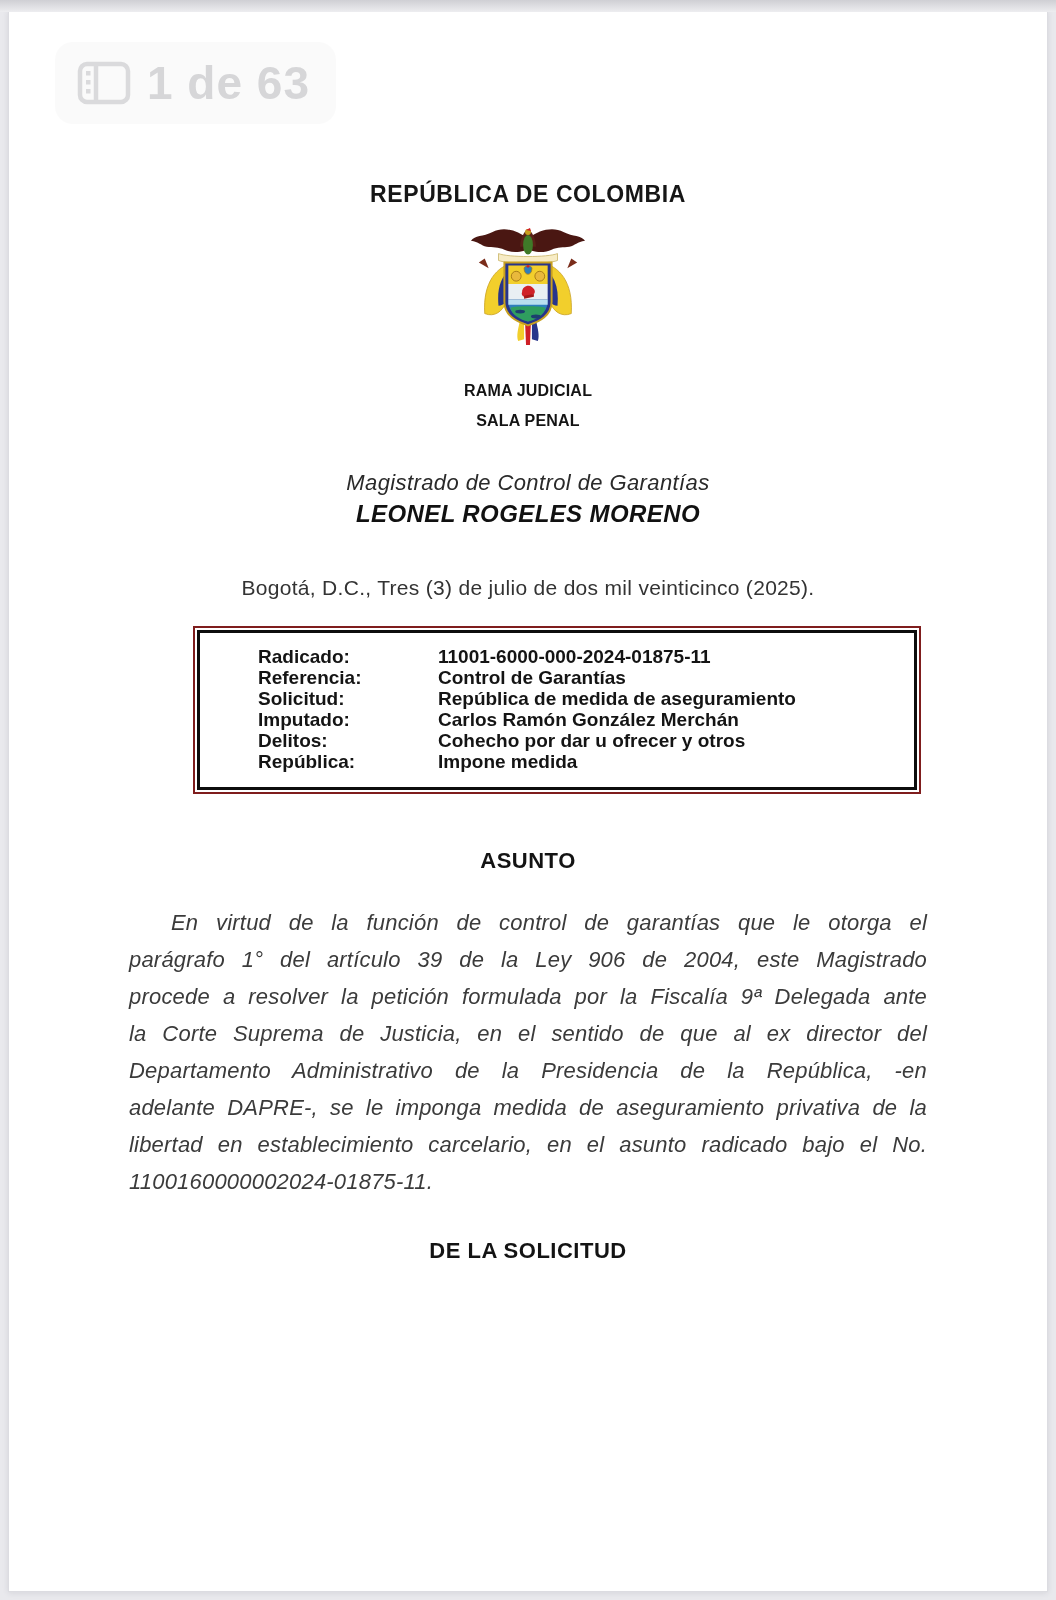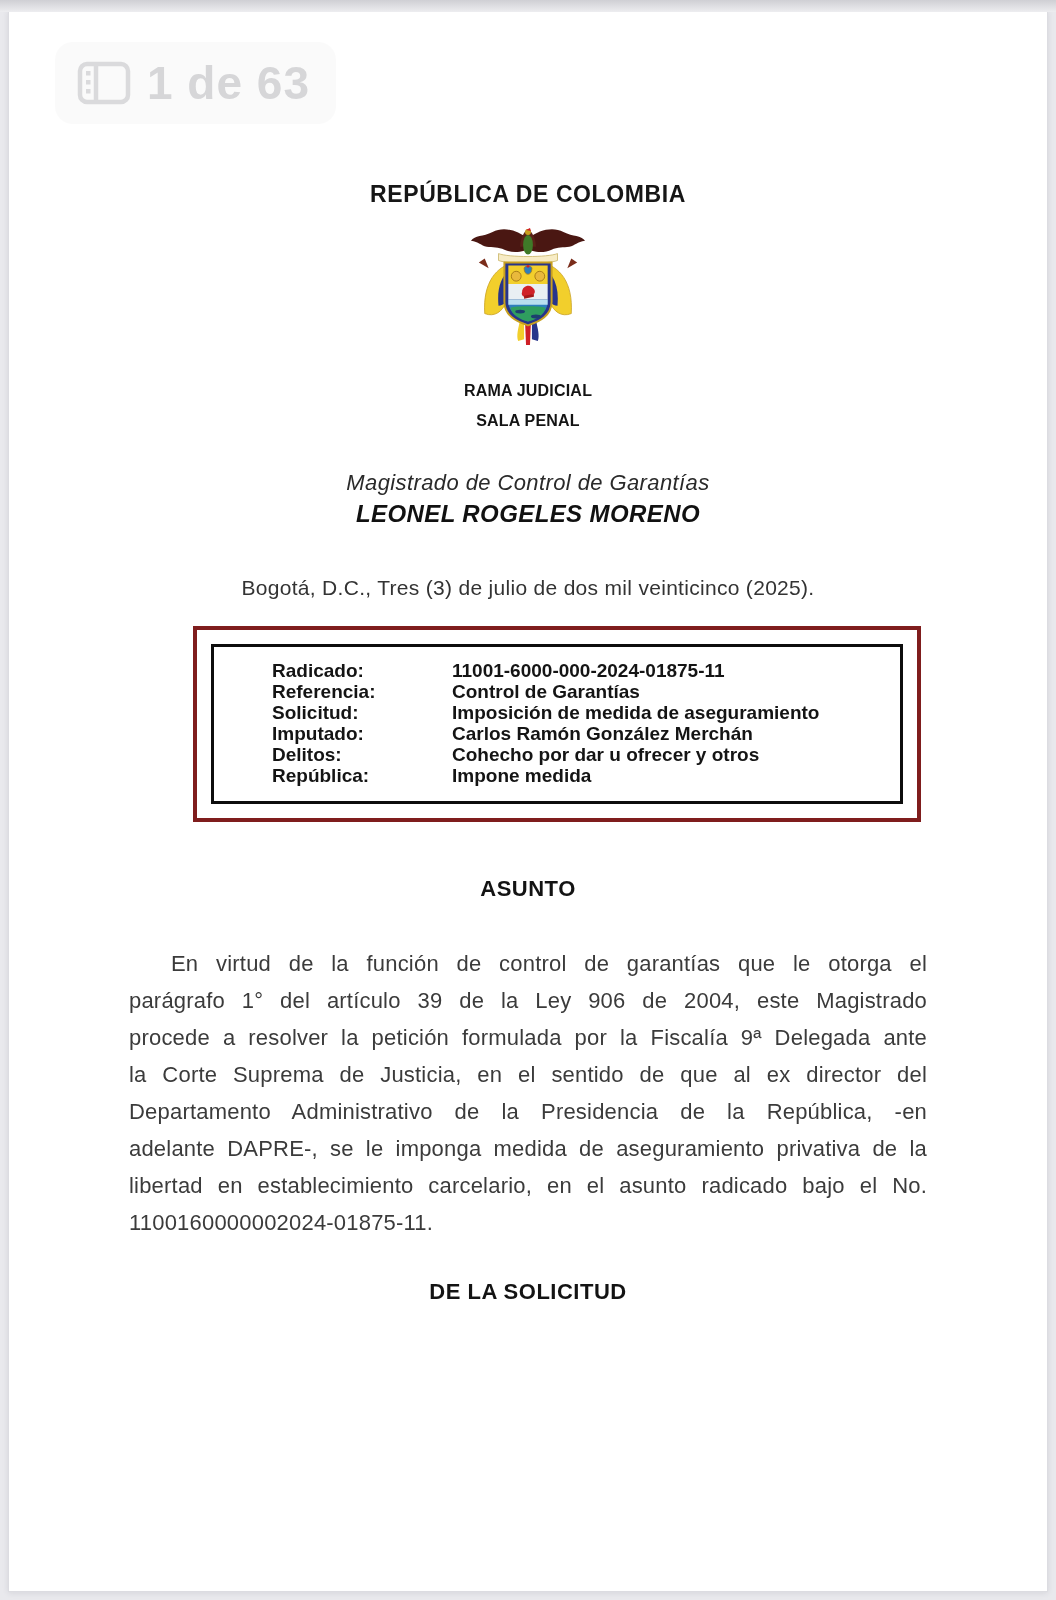--- a/index.html
+++ b/index.html
@@ -61,41 +61,41 @@
     font-size: 24px; font-style: italic; font-weight: 700; color: #111;
     letter-spacing: 0.4px; line-height: 32px;
   }
   .date-line {
     margin-top: 46px;
     font-size: 21px; color: #333; letter-spacing: 0.3px;
   }
   .case-box-outer {
     margin-top: 26px; margin-left: 64px;
     width: 728px;
-    border: 4px solid #7f1d1d;
-    padding: 14px;
+    border: 2px solid #7f1d1d;
+    padding: 2px;
     background: #fff;
   }
   .case-box-inner {
     border: 3px solid #0d0d0d;
     padding: 13px 10px 15px 58px;
   }
   .case-row { display: flex; font-size: 19px; font-weight: 700; line-height: 21px; color: #141414; }
   .case-row .lbl { width: 180px; flex: 0 0 180px; }
   .case-row .val { flex: 1; }
   .section-title {
     font-size: 22px; font-weight: 700; color: #131313; letter-spacing: 0.5px; text-align: center;
   }
   .asunto-title { margin-top: 54px; }
   .body-par {
-    margin-top: 43px;
+    margin-top: 30px;
     font-size: 22px; line-height: 37px; color: #3b3b3b;
     text-align: justify; text-justify: inter-word;
     text-indent: 42px;
-    word-spacing: 5px; letter-spacing: 0.2px;
+    word-spacing: 5px; letter-spacing: 0.2px; font-style: italic;
   }
   .solicitud-title { margin-top: 38px; }
 </style>
 </head>
 <body>
 
 <div class="top-shade"></div>
 
 <div class="page">
   <div class="doc">
@@ -164,21 +164,21 @@
         <div class="case-row">
           <span class="lbl">Radicado:</span>
           <span class="val">11001-6000-000-2024-01875-11</span>
         </div>
         <div class="case-row">
           <span class="lbl">Referencia:</span>
           <span class="val">Control de Garantías</span>
         </div>
         <div class="case-row">
           <span class="lbl">Solicitud:</span>
-          <span class="val">Imposición de medida de aseguramiento</span>
+          <span class="val">República de medida de aseguramiento</span>
         </div>
         <div class="case-row">
           <span class="lbl">Imputado:</span>
           <span class="val">Carlos Ramón González Merchán</span>
         </div>
         <div class="case-row">
           <span class="lbl">Delitos:</span>
           <span class="val">Cohecho por dar u ofrecer y otros</span>
         </div>
         <div class="case-row">

